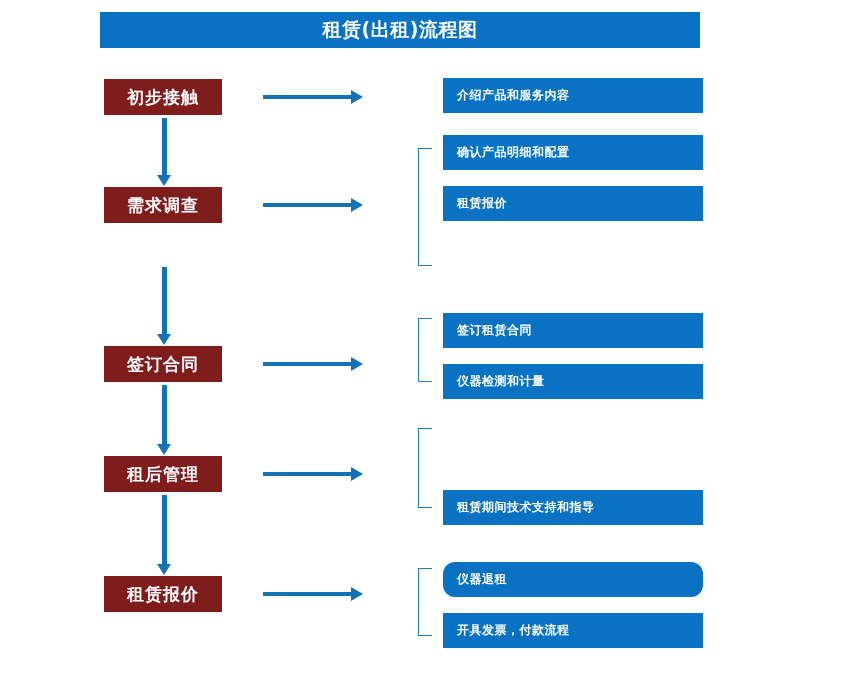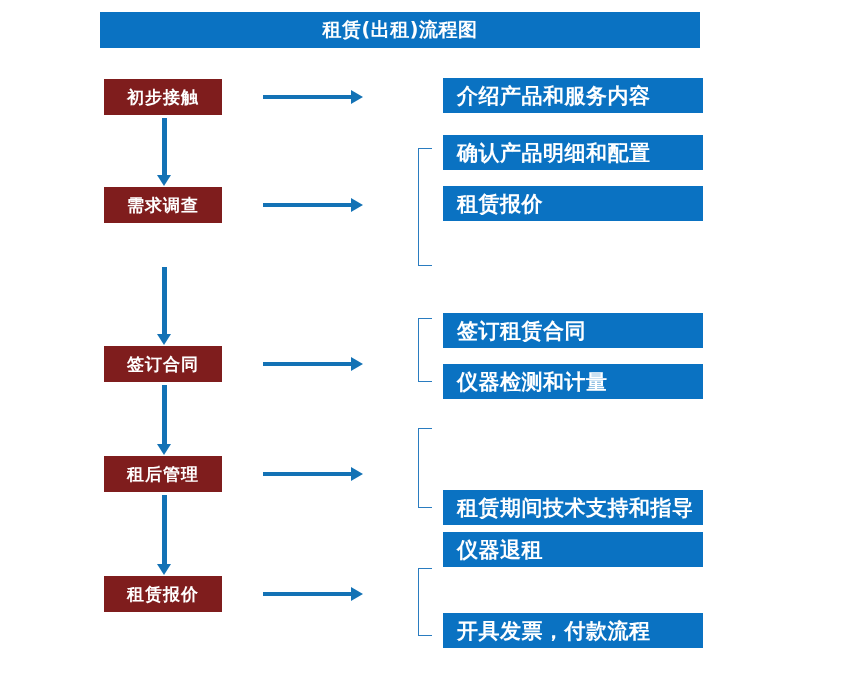--- a/index.html
+++ b/index.html
@@ -55,21 +55,21 @@
   
   .detail-box {
     position: absolute;
     left: 443px;
     width: 260px;
     height: 35px;
     background: #0a72c2;
     color: #ffffff;
     display: flex;
     align-items: center;
-    font-size: 21px;
+    font-size: 12px;
     font-weight: bold;
     padding-left: 14px;
     box-sizing: border-box;
     letter-spacing: 0.5px;
   }
 
   
   .h-arrow {
     position: absolute;
     left: 263px;
@@ -203,16 +203,16 @@
   <div class="detail-box" style="top:78px;">介绍产品和服务内容</div>
 
   <div class="detail-box" style="top:135px;">确认产品明细和配置</div>
   <div class="detail-box" style="top:186px;">租赁报价</div>
 
   <div class="detail-box" style="top:313px;">签订租赁合同</div>
   <div class="detail-box" style="top:364px;">仪器检测和计量</div>
 
   <div class="detail-box" style="top:490px;">租赁期间技术支持和指导</div>
 
-  <div class="detail-box" style="top:532px;">仪器退租</div>
+  <div class="detail-box" style="top:562px;border-radius:12px;">仪器退租</div>
   <div class="detail-box" style="top:613px;">开具发票，付款流程</div>
 
 </div>
 
 </body></html>

